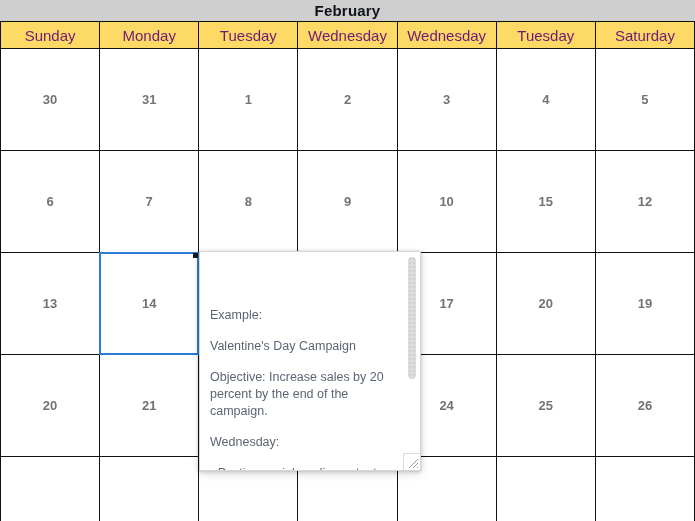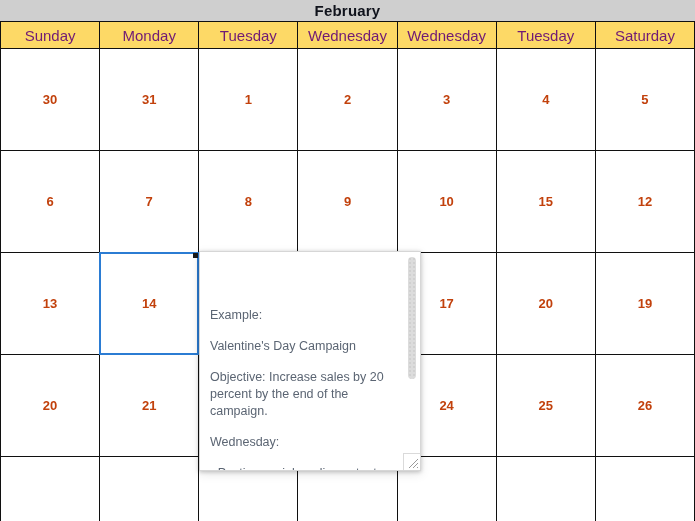--- a/index.html
+++ b/index.html
@@ -63,21 +63,21 @@
     text-align: center;
     vertical-align: middle;
     border-top: none;
   }
   .calendar td {
     height: 101px;
     vertical-align: middle;
     text-align: center;
     font-size: 13px;
     font-weight: bold;
-    color: #c2410c;
+    color: #737373;
     background: #ffffff;
     position: relative;
   }
   
   .cell-pink {
     background-color: #f4cccc;
     background-image: radial-gradient(#e7b7b7 0.6px, transparent 0.7px);
     background-size: 7px 7px;
   }
   .cell-muted {

